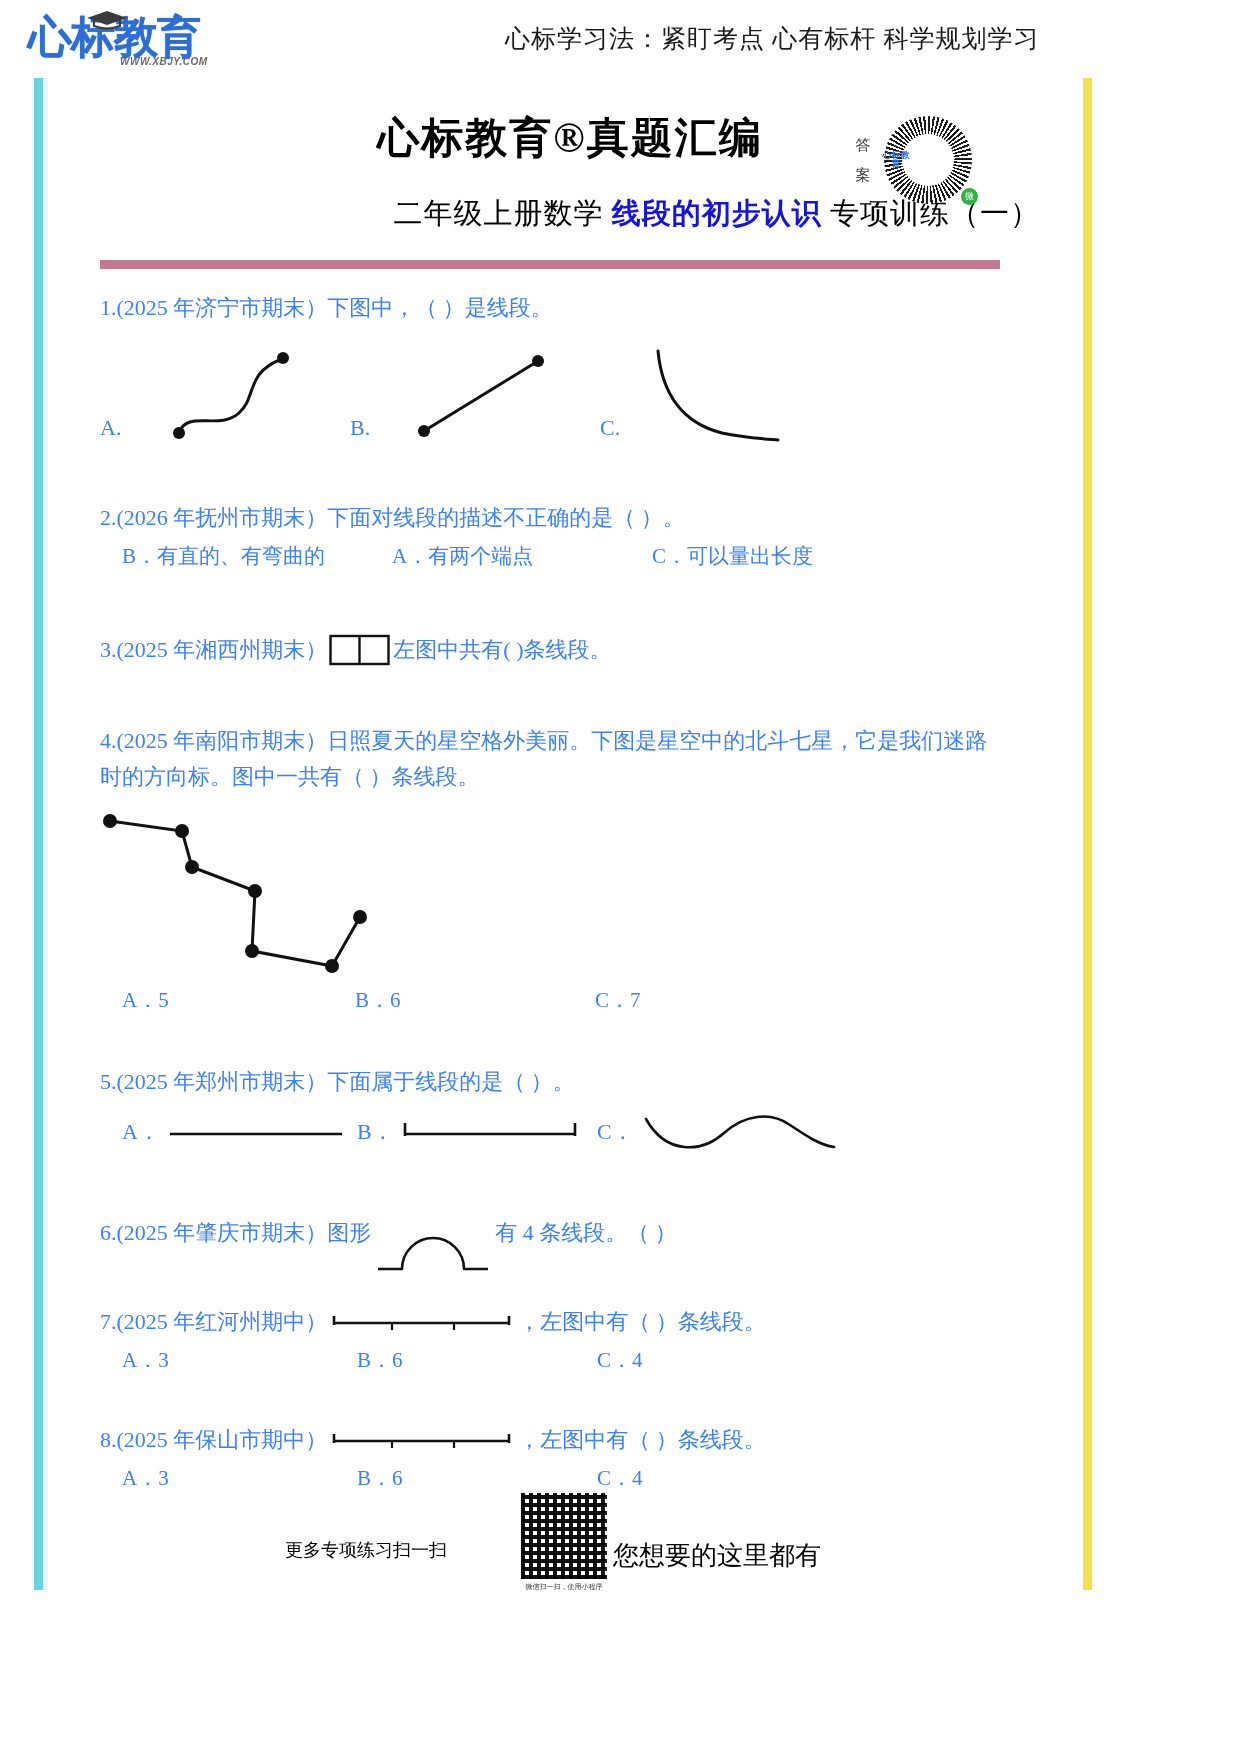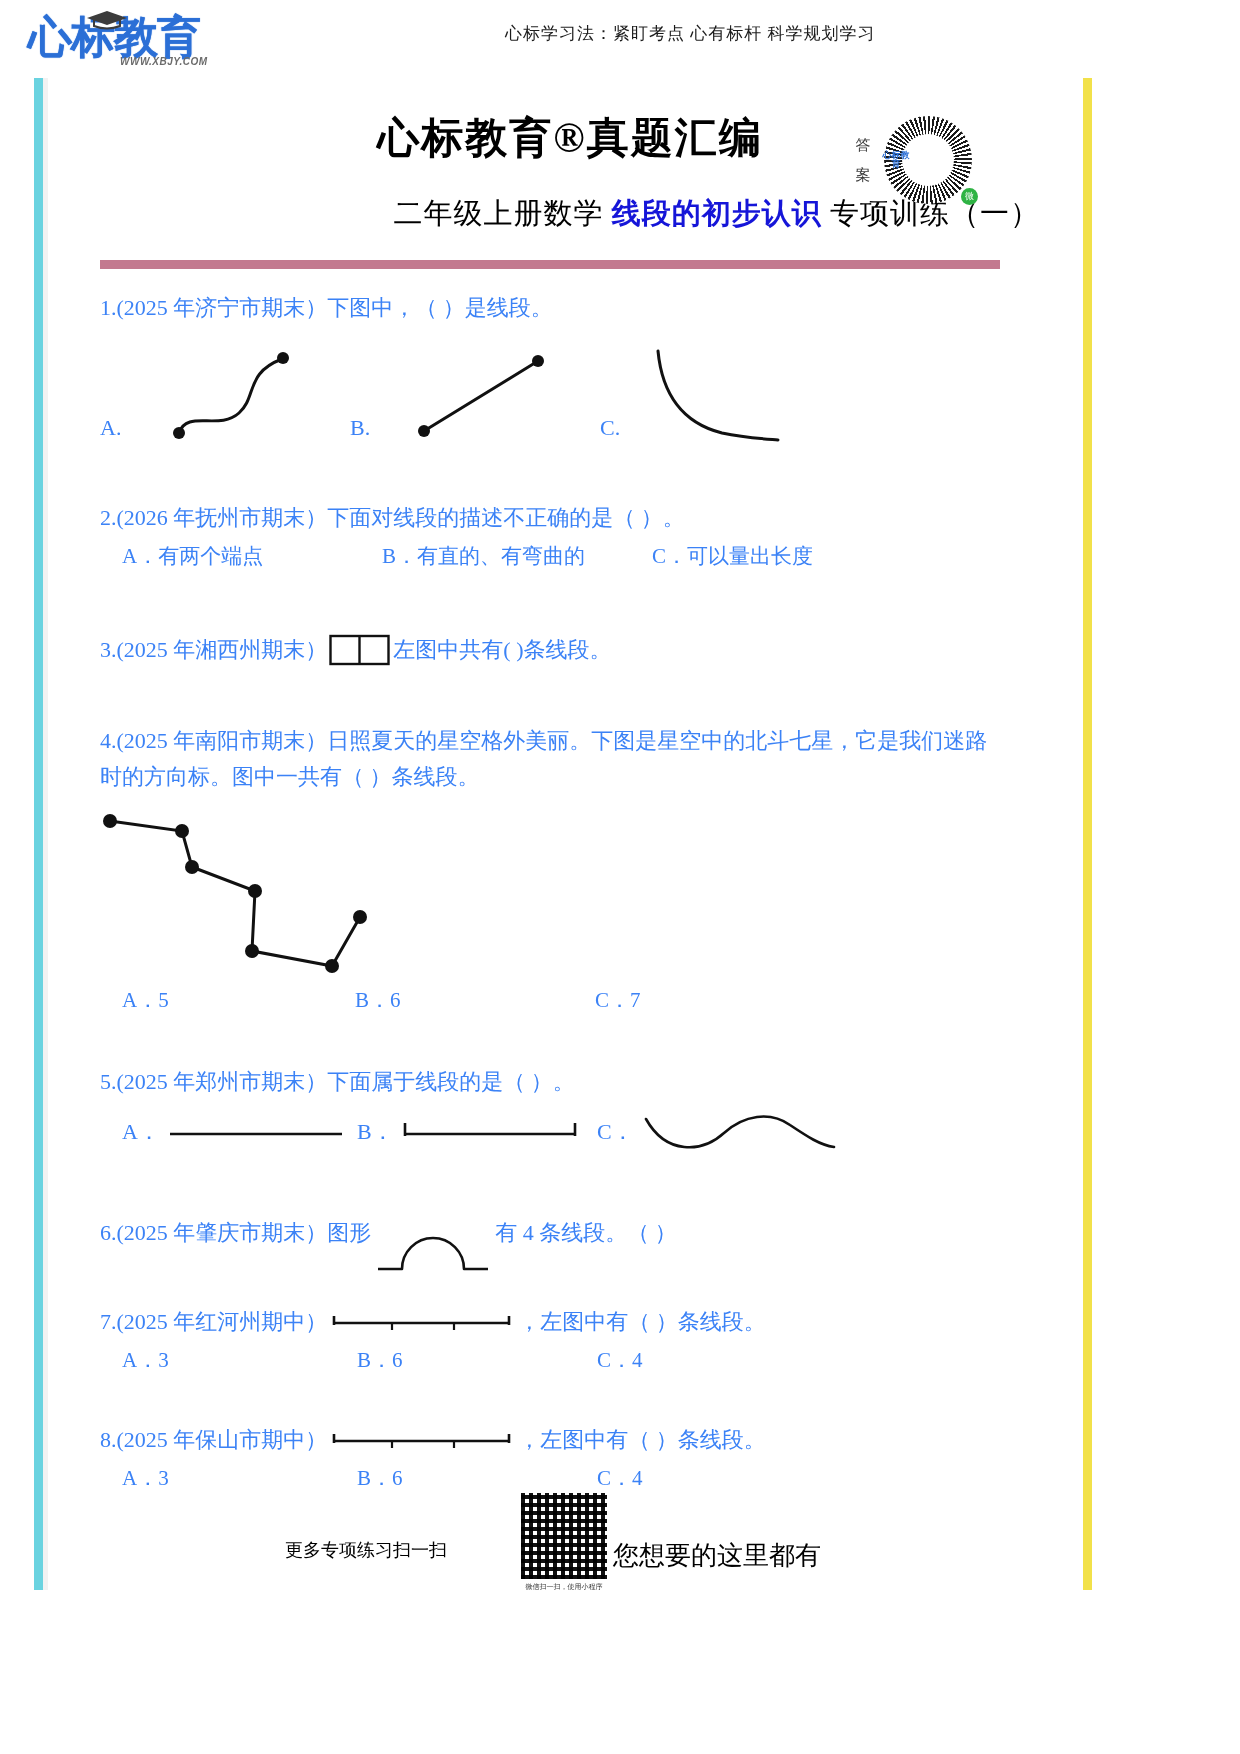--- a/index.html
+++ b/index.html
@@ -30,21 +30,21 @@
     position:absolute; left:92px; top:48px;
     font-family:"Liberation Sans","DejaVu Sans",sans-serif;
     font-size:10px; font-weight:bold; font-style:italic;
     color:#6b6b6b; letter-spacing:.5px;
   }
   .logo-cap{
     position:absolute; left:58px; top:2px; width:42px; height:20px;
   }
   .header-slogan{
     position:absolute; left:505px; top:22px;
-    font-size:17px; color:#1a1a1a; letter-spacing:1px;
+    font-size:25px; color:#1a1a1a; letter-spacing:1px;
     white-space:nowrap;
   }
 
   
   .frame-outer{
     position:absolute; left:34px; top:78px;
     width:1058px; height:1512px;
   }
   .frame-left{
     position:absolute; left:0; top:0; width:9px; height:100%;
@@ -249,25 +249,25 @@
         </svg>
       </div>
     </div>
   </div>
 
   <div class="q" style="margin-top:52px;">
     <div class="q-line">
       <span>2.</span><span>(2026 年抚州市期末）</span><span>下面对线段的描述不正确的是（                ）。</span>
     </div>
     <div class="opts indent">
+      <span class="opt" style="width:270px;">
+        <span>B．</span><span>有直的、有弯曲的</span>
+      </span>
       <span class="opt" style="width:260px;">
         <span>A．</span><span>有两个端点</span>
-      </span>
-      <span class="opt" style="width:270px;">
-        <span>B．</span><span>有直的、有弯曲的</span>
       </span>
       <span class="opt">
         <span>C．</span><span>可以量出长度</span>
       </span>
     </div>
   </div>
 
   <div class="q" style="margin-top:60px;">
     <div class="q-line" style="display:flex; align-items:center;">
       <span>3.</span>

